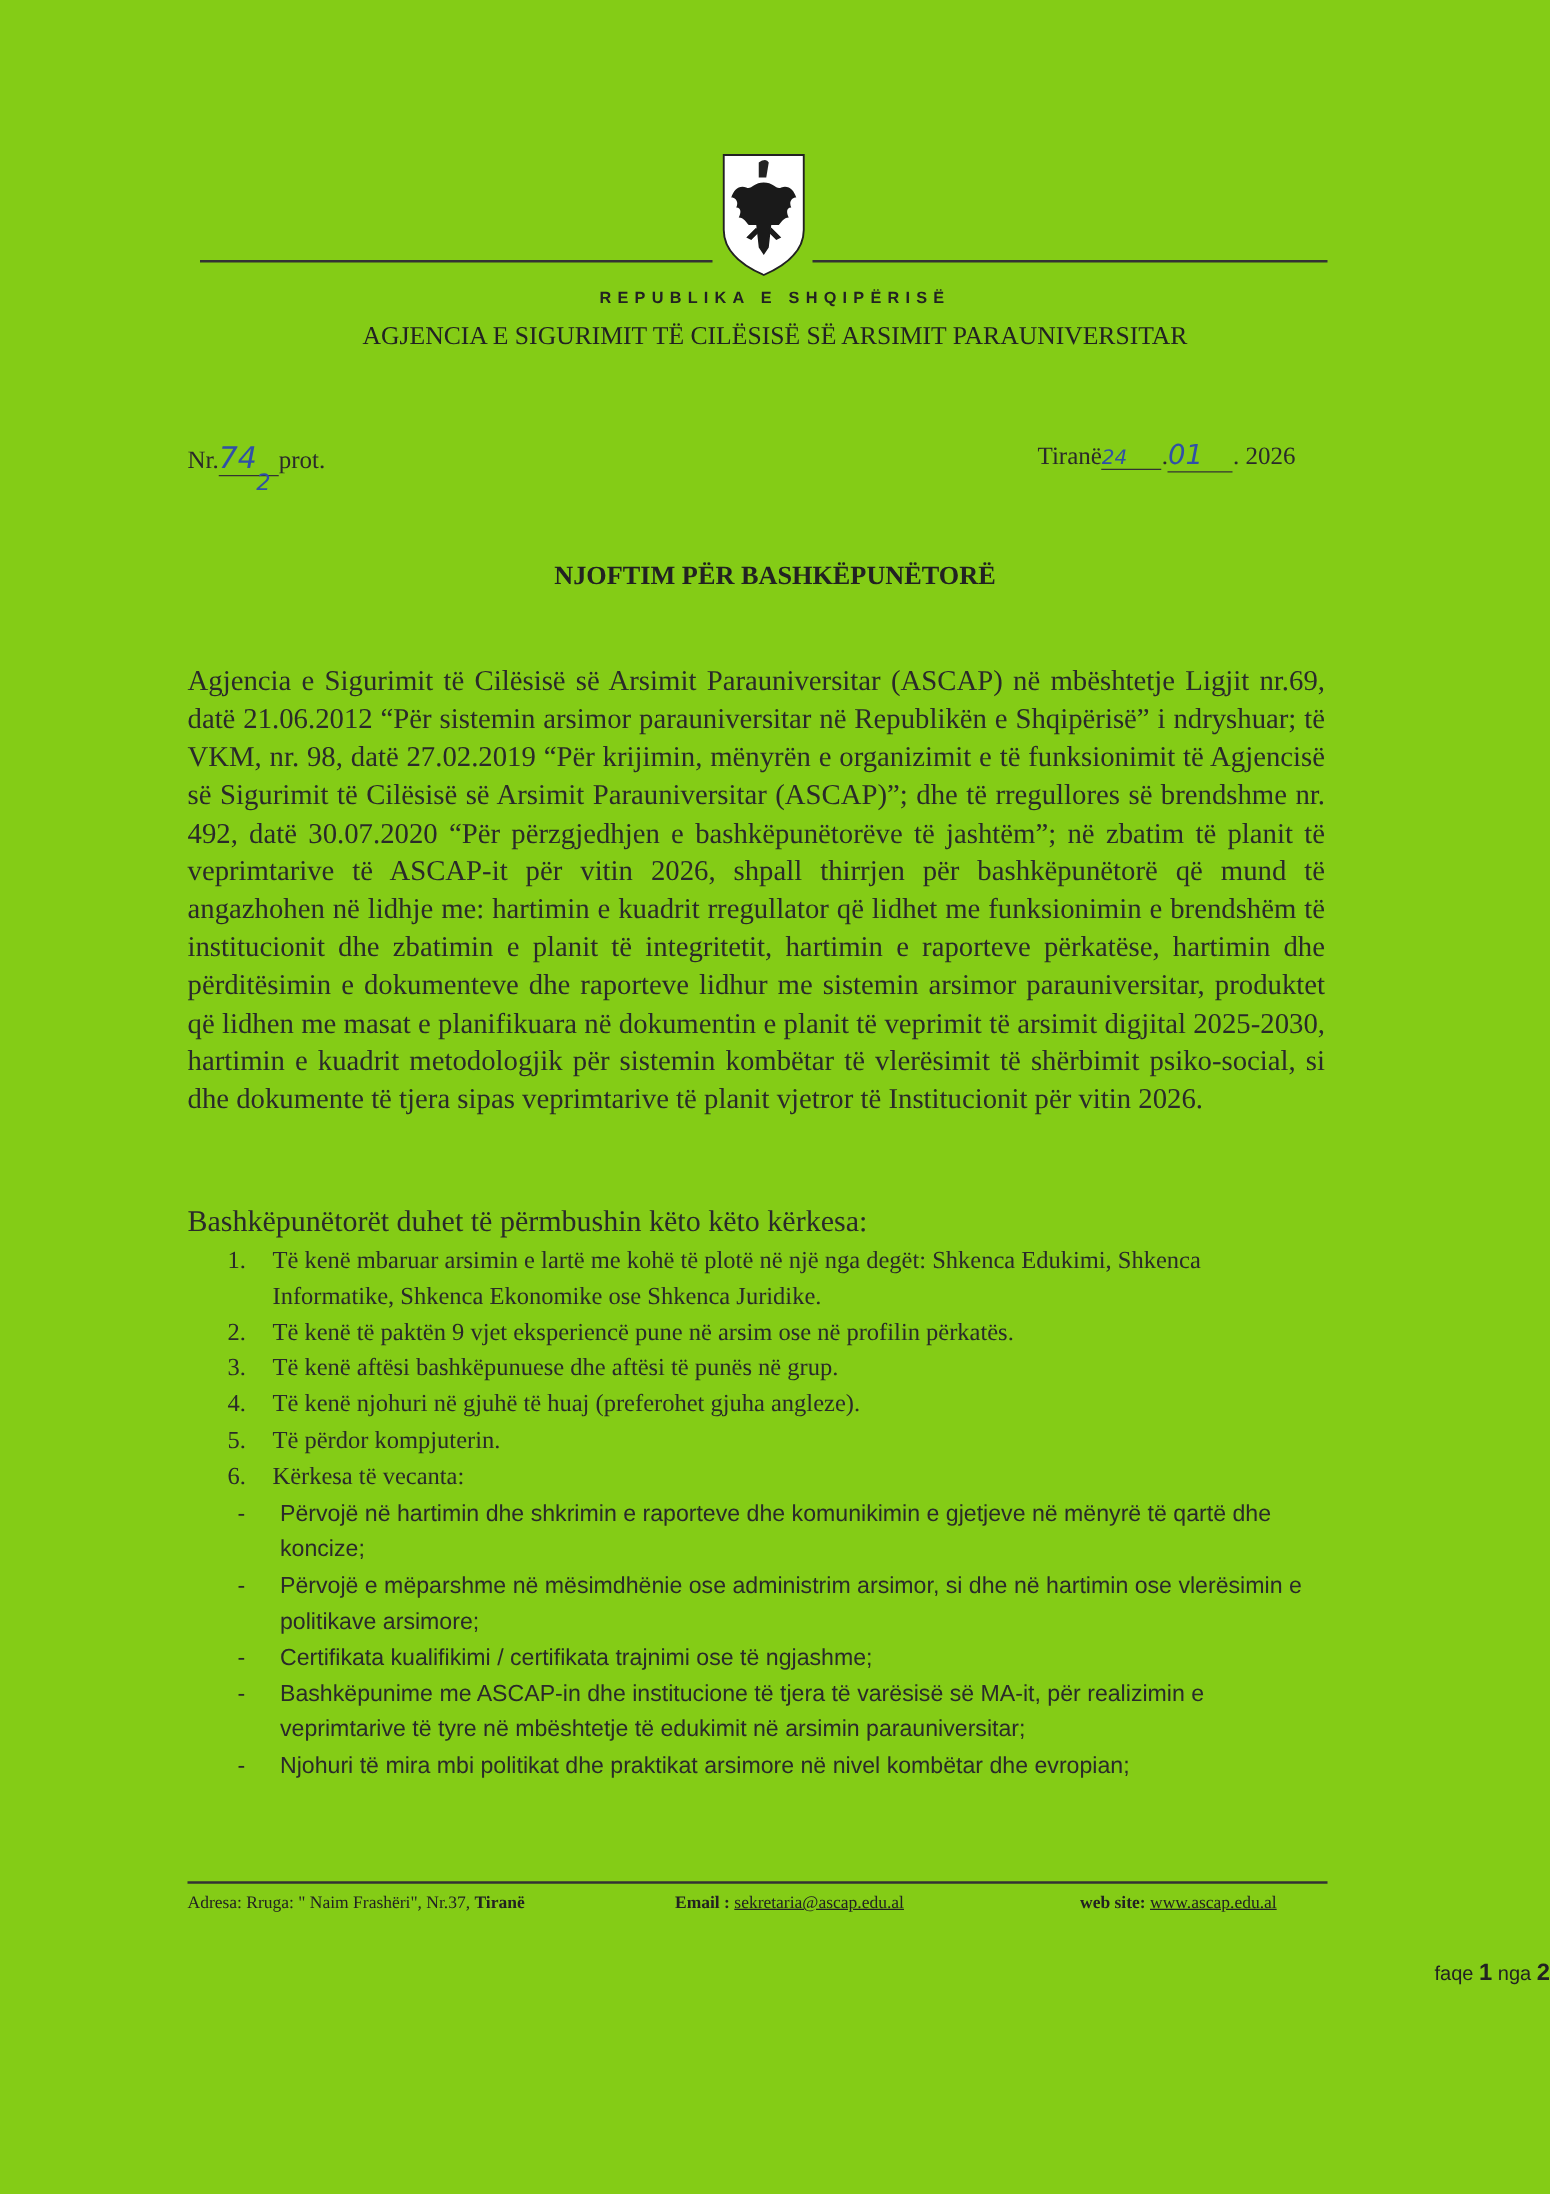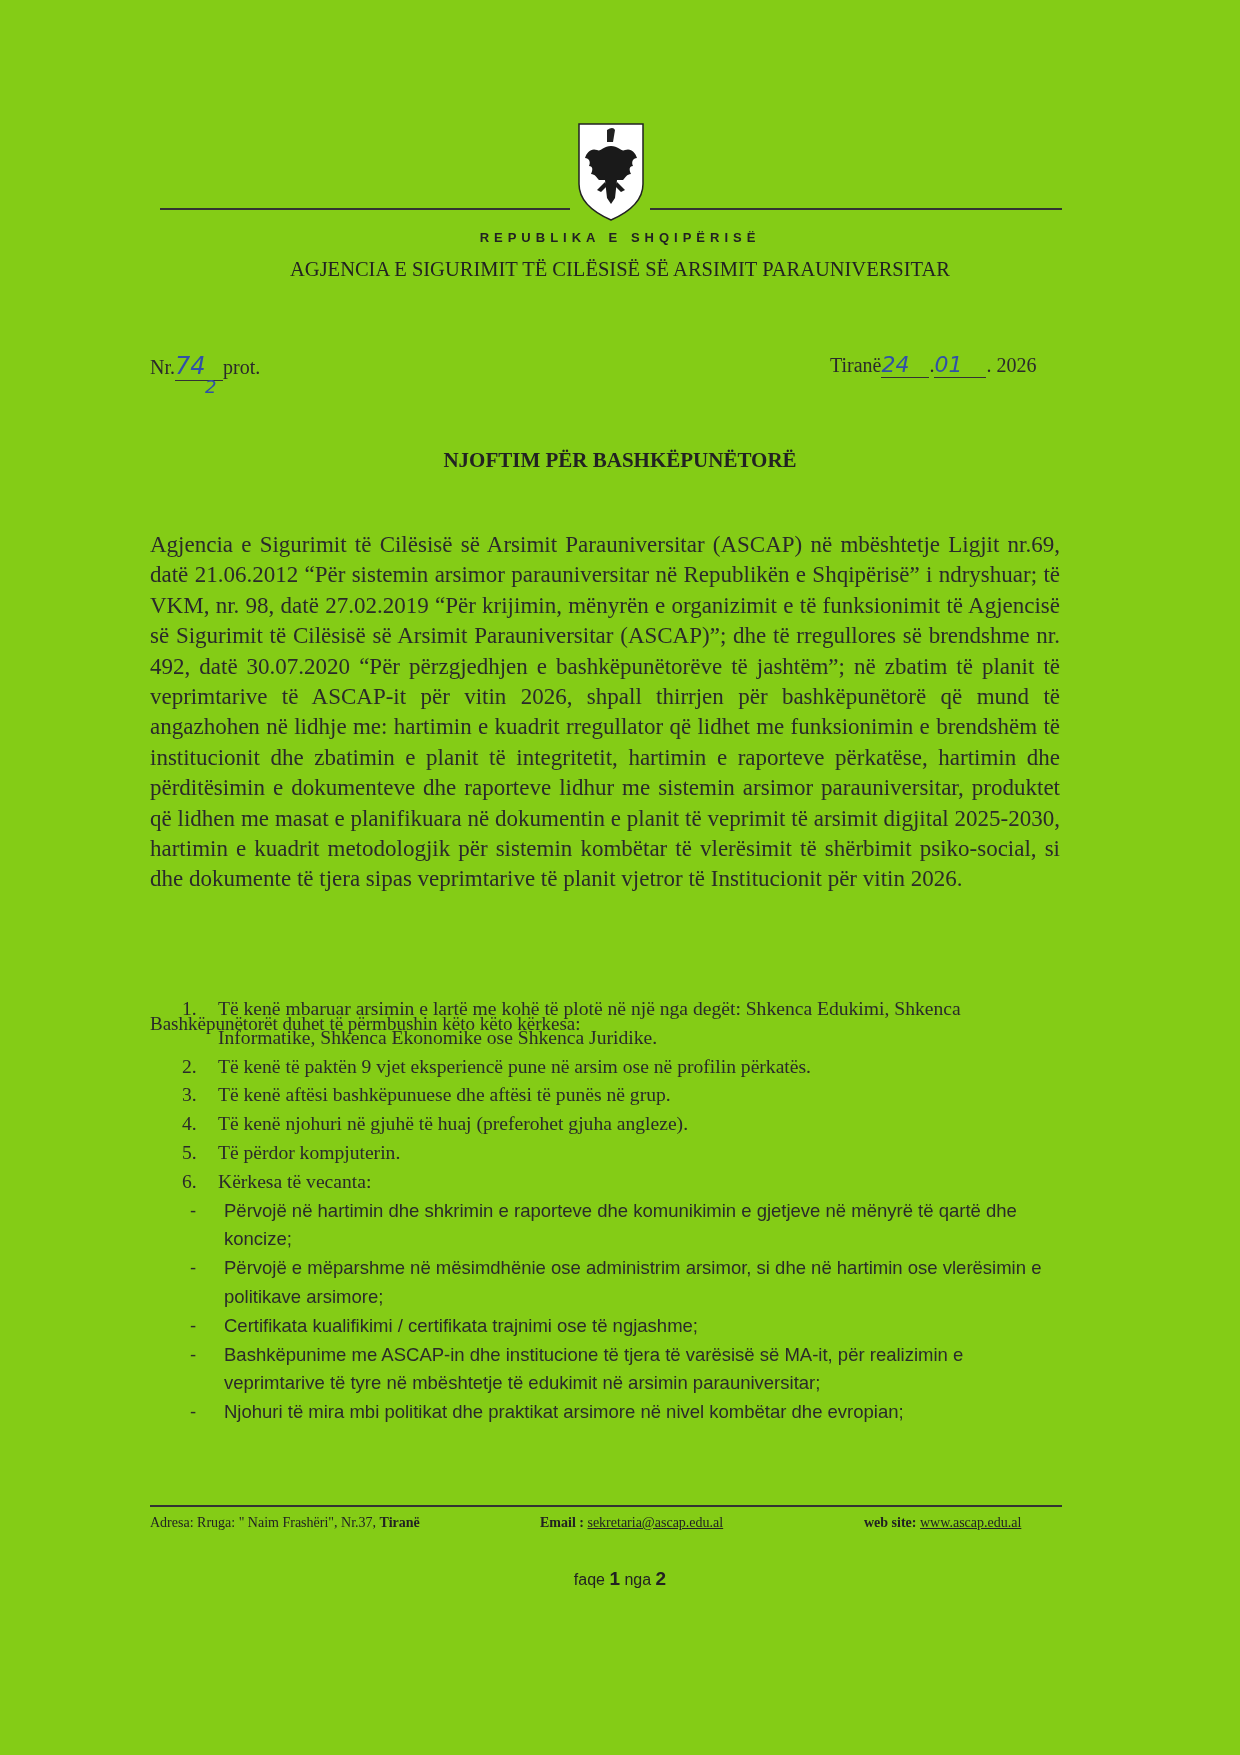--- a/index.html
+++ b/index.html
@@ -31,34 +31,34 @@
   .title {
     position: absolute; top: 448px; left: 0; width: 1240px; text-align: center;
     font-weight: bold; font-size: 21px; color: #222;
   }
 
   .body-text {
     position: absolute; left: 150px; width: 910px; top: 530px;
     font-size: 23px; line-height: 30.4px; text-align: justify; color: #2a2a2a;
   }
 
-  .req-intro { position: absolute; left: 150px; top: 965px; font-size: 19px; margin-top: 48px; }
+  .req-intro { position: absolute; left: 150px; top: 965px; font-size: 24px; }
   .req-list { position: absolute; left: 182px; top: 995px; width: 880px; font-size: 19.6px; line-height: 28.8px; }
   .req-item { position: relative; padding-left: 36px; }
   .req-num { position: absolute; left: 0; top: 0; }
   .sub-list { margin-left: 8px; }
   .sub-item { position: relative; padding-left: 34px; }
   .sub-dash { position: absolute; left: 0; top: 0; }
 
   .footer-line { position: absolute; left: 150px; width: 912px; top: 1505px; height: 2px; background: #333; }
   .footer { position: absolute; top: 1515px; font-size: 14px; color: #222; }
   .footer b { font-weight: bold; }
   .footer a { color: #222; text-decoration: underline; }
   .pageno {
-    position: absolute; top: 1568px; left: 0; width: 1240px; text-align: center;
+    position: absolute; top: 1568px; left: 0; width: 1240px; text-align: right;
     font-family: "Liberation Sans", sans-serif; font-size: 16px; color: #222;
   }
   .pageno b { font-size: 19px; }
 </style>
 </head>
 <body>
 
 <div class="page">
 
   <div class="hline" style="left:160px; width:410px;"></div>
@@ -73,21 +73,21 @@
 
   <div class="republic">REPUBLIKA E SHQIPËRISË</div>
   <div class="agency">AGJENCIA E SIGURIMIT TË CILËSISË SË ARSIMIT PARAUNIVERSITAR</div>
 
   <div class="ref" style="left:150px;">
     <span>Nr.</span><span class="uline hand" style="width:48px; font-size:24px;">74</span><span>prot.</span>
   </div>
   <div class="abs hand" style="left:205px; top:376px; font-size:18px;">2</div>
 
   <div class="ref" style="left:830px;">
-    <span>Tiranë</span><span class="uline hand" style="width:48px; font-size:22px;">24</span><span>.</span><span class="uline hand" style="width:52px; font-size:22px;">01</span><span>. </span><span>2026</span>
+    <span>Tiranë</span><span class="uline hand" style="width:48px; font-size:16px;">24</span><span>.</span><span class="uline hand" style="width:52px; font-size:22px;">01</span><span>. </span><span>2026</span>
   </div>
 
   <div class="title">NJOFTIM PËR BASHKËPUNËTORË</div>
 
   <div class="body-text">Agjencia e Sigurimit të Cilësisë së Arsimit Parauniversitar (ASCAP) në mbështetje Ligjit nr.69, datë 21.06.2012 “Për sistemin arsimor parauniversitar në Republikën e Shqipërisë” i ndryshuar; të VKM, nr. 98, datë 27.02.2019 “Për krijimin, mënyrën e organizimit e të funksionimit të Agjencisë së Sigurimit të Cilësisë së Arsimit Parauniversitar (ASCAP)”; dhe të rregullores së brendshme nr. 492, datë 30.07.2020 “Për përzgjedhjen e bashkëpunëtorëve të jashtëm”; në zbatim të planit të veprimtarive të ASCAP-it për vitin 2026, shpall thirrjen për bashkëpunëtorë që mund të angazhohen në lidhje me: hartimin e kuadrit rregullator që lidhet me funksionimin e brendshëm të institucionit dhe zbatimin e planit të integritetit, hartimin e raporteve përkatëse, hartimin dhe përditësimin e dokumenteve dhe raporteve lidhur me sistemin arsimor parauniversitar, produktet që lidhen me masat e planifikuara në dokumentin e planit të veprimit të arsimit digjital 2025-2030, hartimin e kuadrit metodologjik për sistemin kombëtar të vlerësimit të shërbimit psiko-social, si dhe dokumente të tjera sipas veprimtarive të planit vjetror të Institucionit për vitin 2026.</div>
 
   <div class="req-intro">Bashkëpunëtorët duhet të përmbushin këto këto kërkesa:</div>
   <div class="req-list">
     <div class="req-item">
       <span class="req-num">1.</span>

